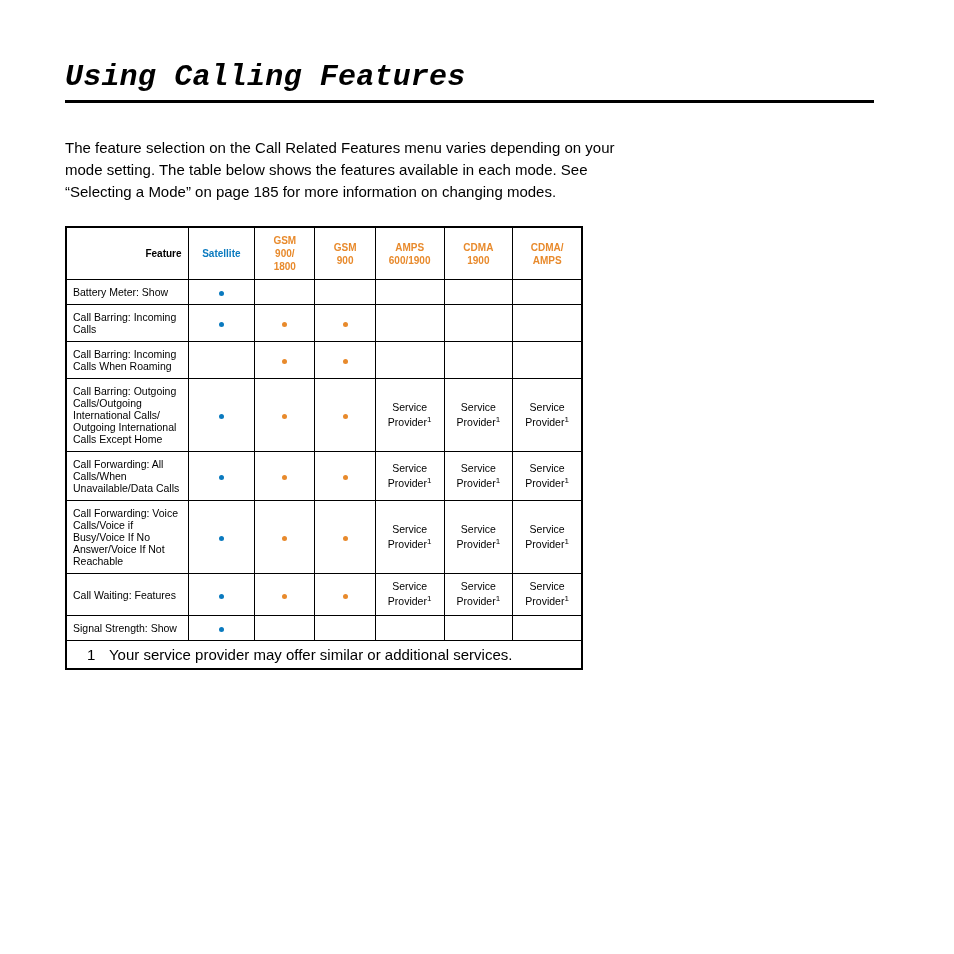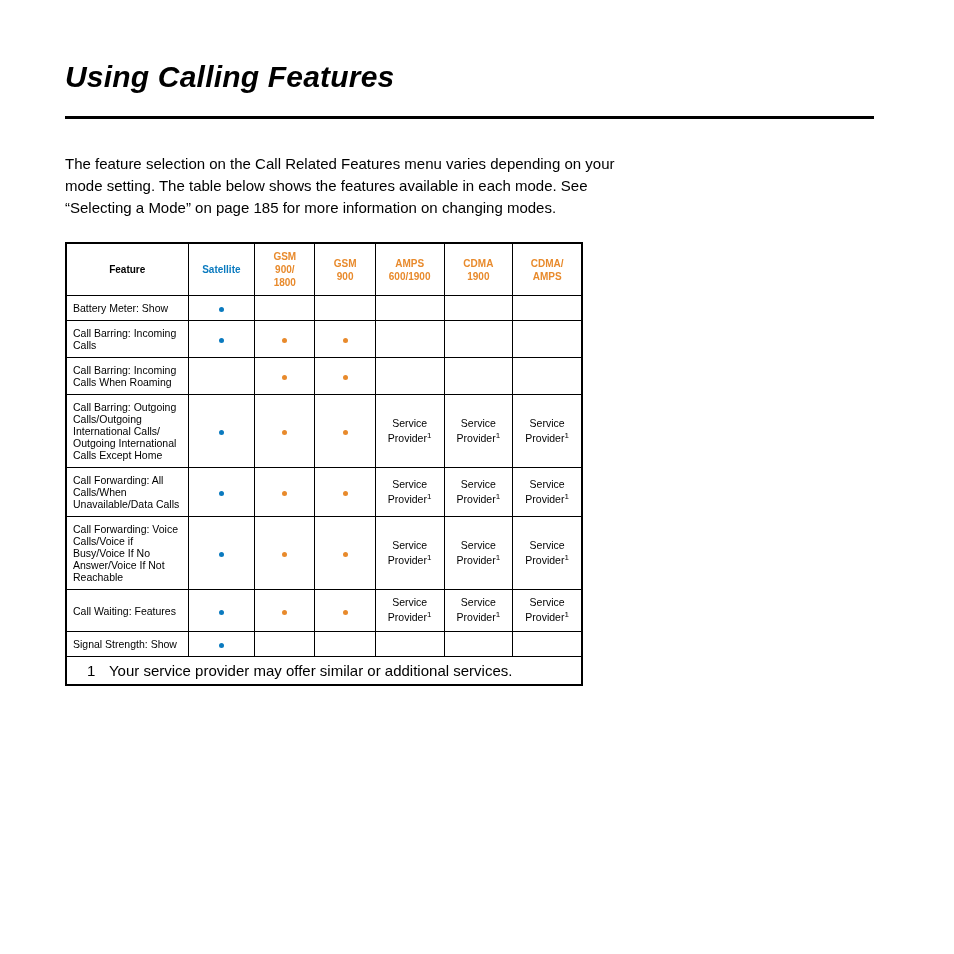--- a/index.html
+++ b/index.html
@@ -9,25 +9,25 @@
     font-family: Arial, Helvetica, sans-serif;
     color: #000;
   }
   .page {
     width: 954px;
     height: 954px;
     box-sizing: border-box;
     padding: 60px 80px 40px 65px;
   }
   h1 {
-    font-family: Liberation Sans, sans-serif;
+    font-family: Liberation Mono, monospace;
     font-weight: bold;
     font-style: italic;
     font-size: 30px;
-    margin: 0 0 22px 0;
+    margin: 0 0 6px 0;
     letter-spacing: 0.2px;
   }
   .rule {
     border: none;
     border-top: 3px solid #000;
     margin: 0 0 34px 0;
   }
   .intro {
     font-size: 15px;
     line-height: 1.45;
@@ -48,21 +48,21 @@
     padding: 6px 6px;
     vertical-align: middle;
     text-align: left;
   }
   th {
     font-weight: bold;
     font-size: 10px;
   }
   th.feature-head {
     color: #000;
-    text-align: center;
+    text-align: right;
     width: 128px;
     margin-left: 36px;
   }
   th.net-head {
     text-align: center;
     line-height: 1.3;
     width: 64px;
   }
   .c-sat { color: #0a7abf; }
   .c-orange { color: #e88a2c; }

